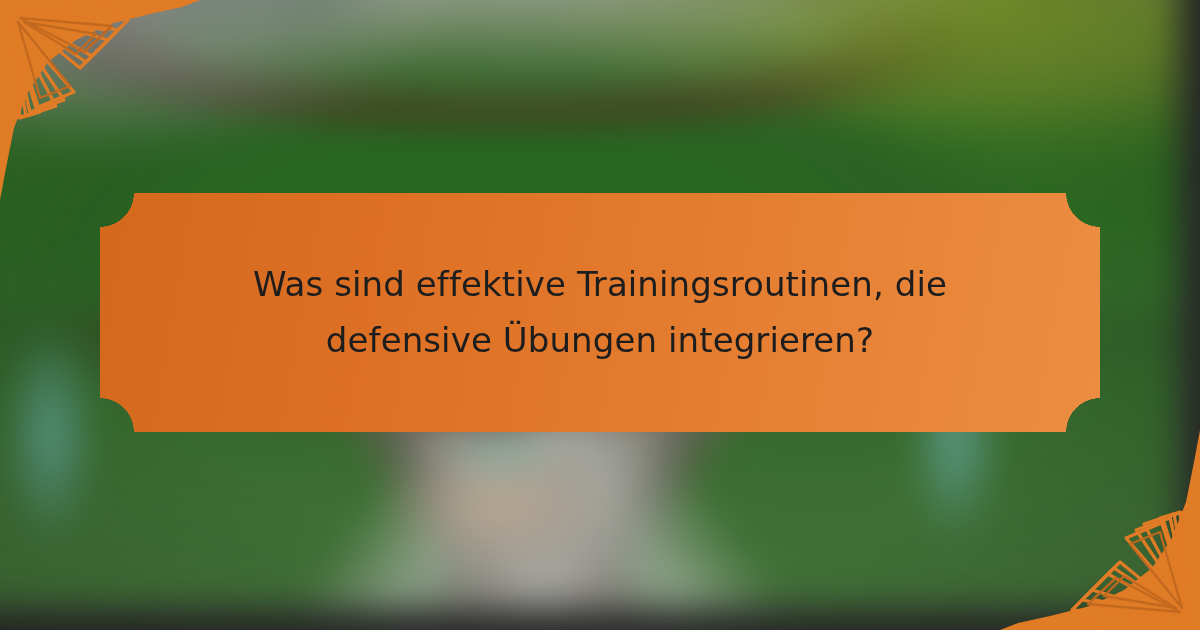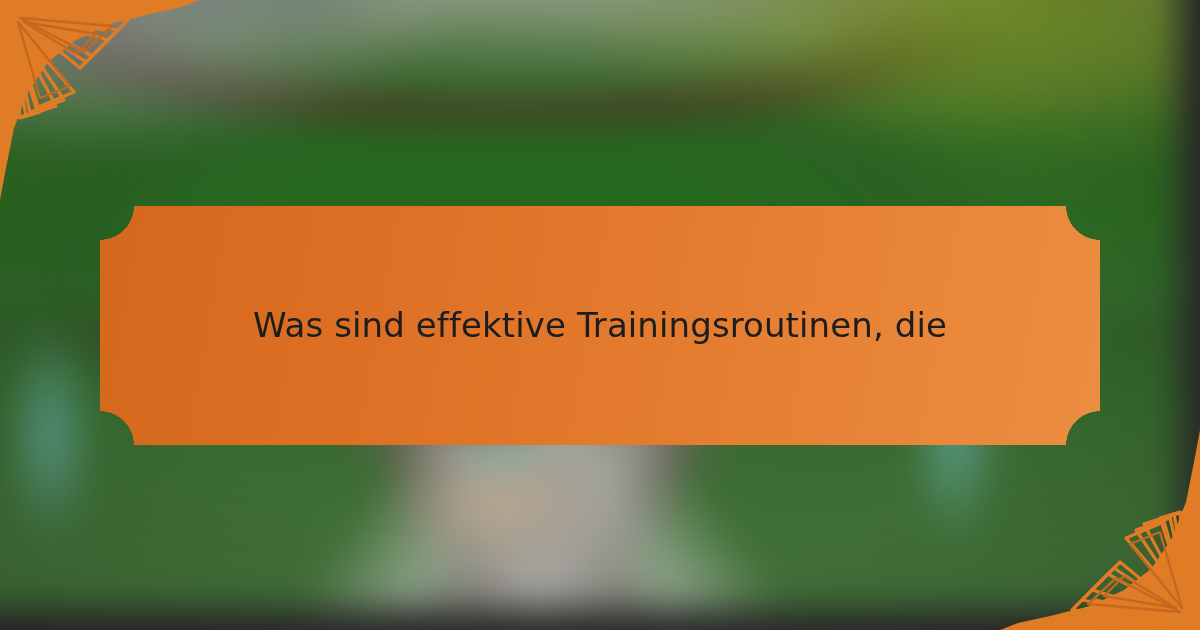--- a/index.html
+++ b/index.html
@@ -106,21 +106,21 @@
     height: 200px;
     pointer-events: none;
   }
   .ornament.tl { left: 0; top: 0; }
   .ornament.br { right: 0; bottom: 0; transform: rotate(180deg); }
 
   
   .card {
     position: absolute;
     left: 100px;
-    top: 206px;
+    top: 193px;
     width: 1000px;
     height: 239px;
     background: linear-gradient(100deg, #d4681d 0%, #dd7024 28%, #e47c2f 58%, #e9863a 82%, #ec8d42 100%);
     display: flex;
     align-items: center;
     justify-content: center;
   }
   .card-mask {
     position: absolute;
     inset: 0;
@@ -217,20 +217,21 @@
     <g fill="none" stroke="#c2691f" stroke-width="2.4" stroke-linejoin="round" opacity="0.95">
       <path d="M20,18 L112,26 L84,52 Z"></path>
       <path d="M18,22 L70,86 L40,98 Z"></path>
       <path d="M24,22 L96,34 L76,54 Z"></path>
     </g>
   </svg>
 
   <div class="card" style="mask-image: radial-gradient(34px at 0px 0px, transparent 99%, rgb(0, 0, 0) 100%), radial-gradient(34px at 100% 0px, transparent 99%, rgb(0, 0, 0) 100%), radial-gradient(34px at 0px 100%, transparent 99%, rgb(0, 0, 0) 100%), radial-gradient(34px at 100% 100%, transparent 99%, rgb(0, 0, 0) 100%); mask-composite: intersect, intersect, intersect; mask-size: 100% 100%;">
     <div class="quote-text">
       <span class="quote-line">Was sind effektive Trainingsroutinen, die</span>
+      <span class="quote-line">defensive Übungen integrieren?</span>
     </div>
 
     <div class="card-mask">
       <div class="notch n-tl" style="left: 0px; top: 0px; width: 34px; height: 34px; position: absolute;"></div>
       <div class="notch n-tr" style="right: 0px; top: 0px; width: 34px; height: 34px; position: absolute;"></div>
       <div class="notch n-bl" style="left: 0px; bottom: 0px; width: 34px; height: 34px; position: absolute;"></div>
       <div class="notch n-br" style="right: 0px; bottom: 0px; width: 34px; height: 34px; position: absolute;"></div>
     </div>
   </div>
 

